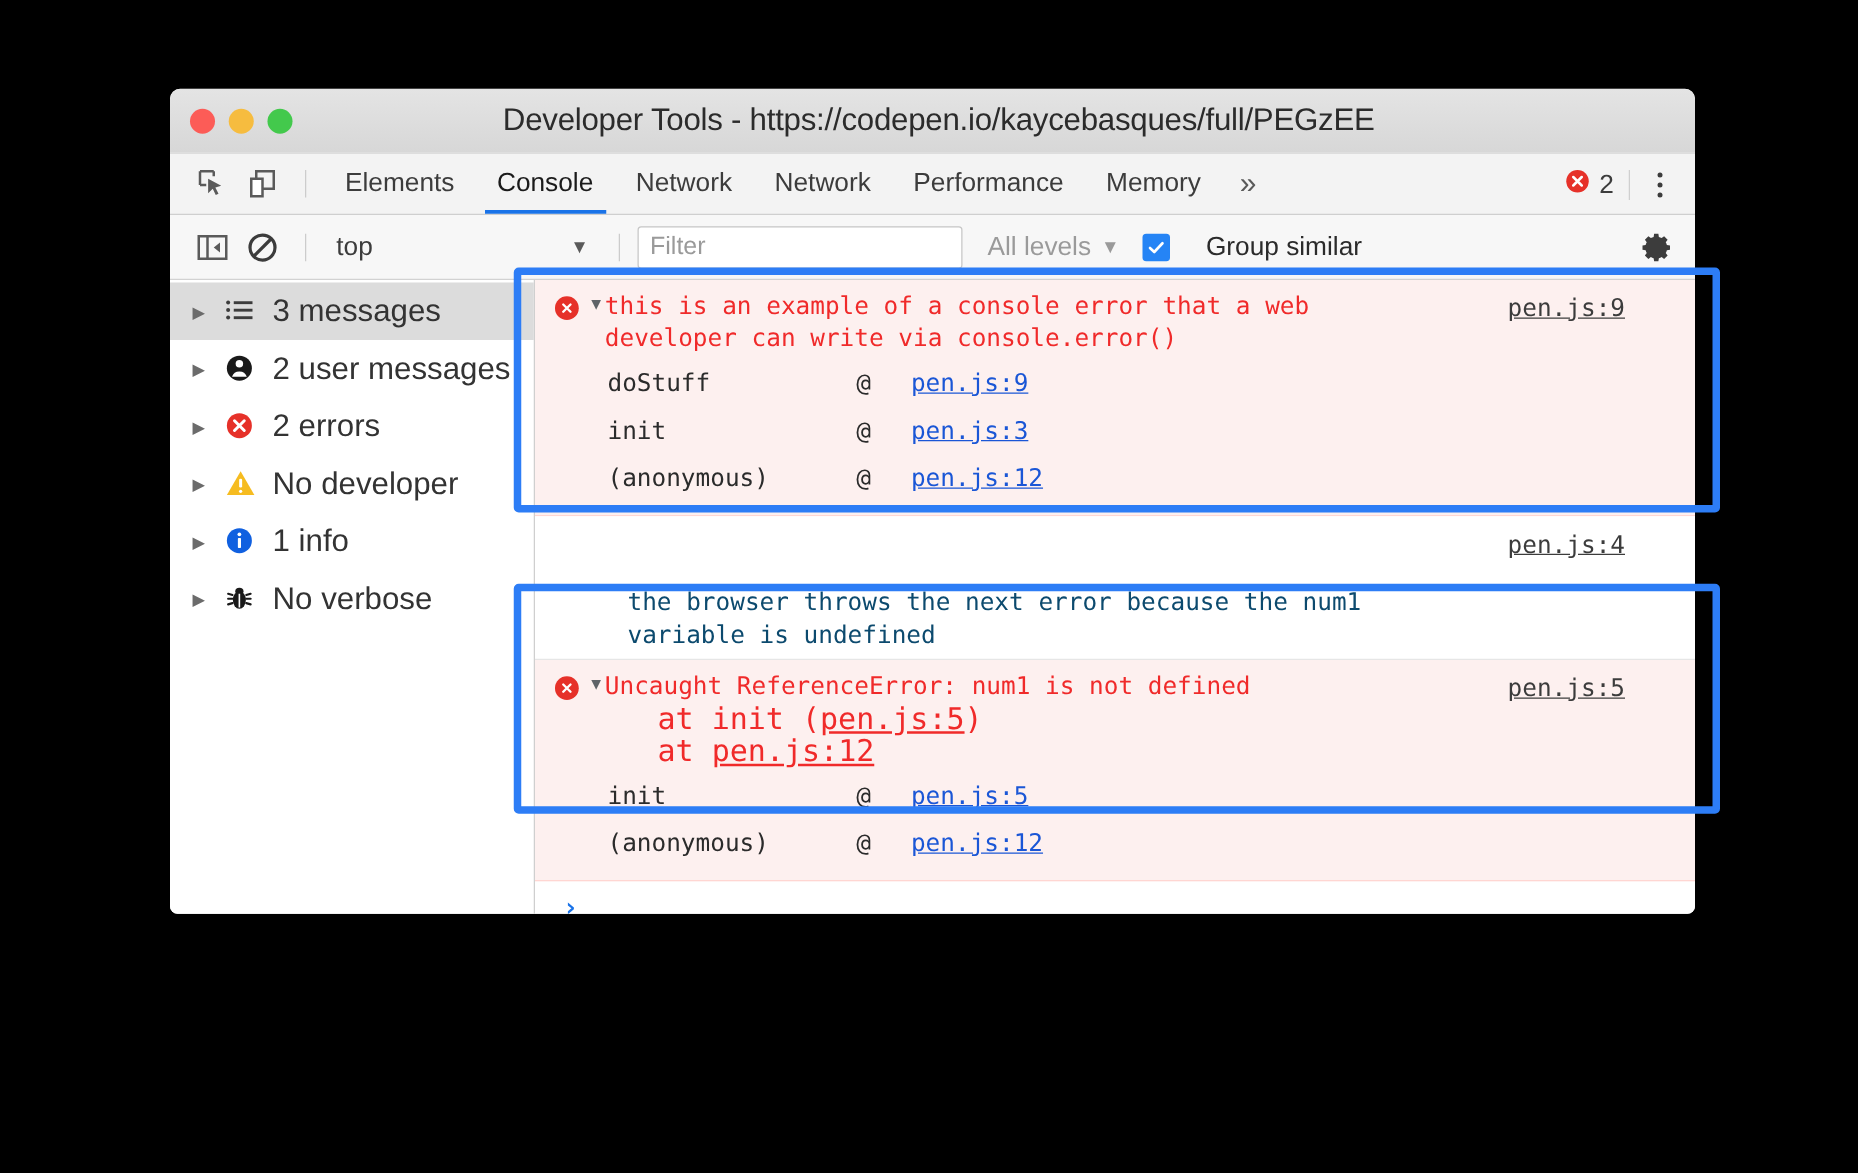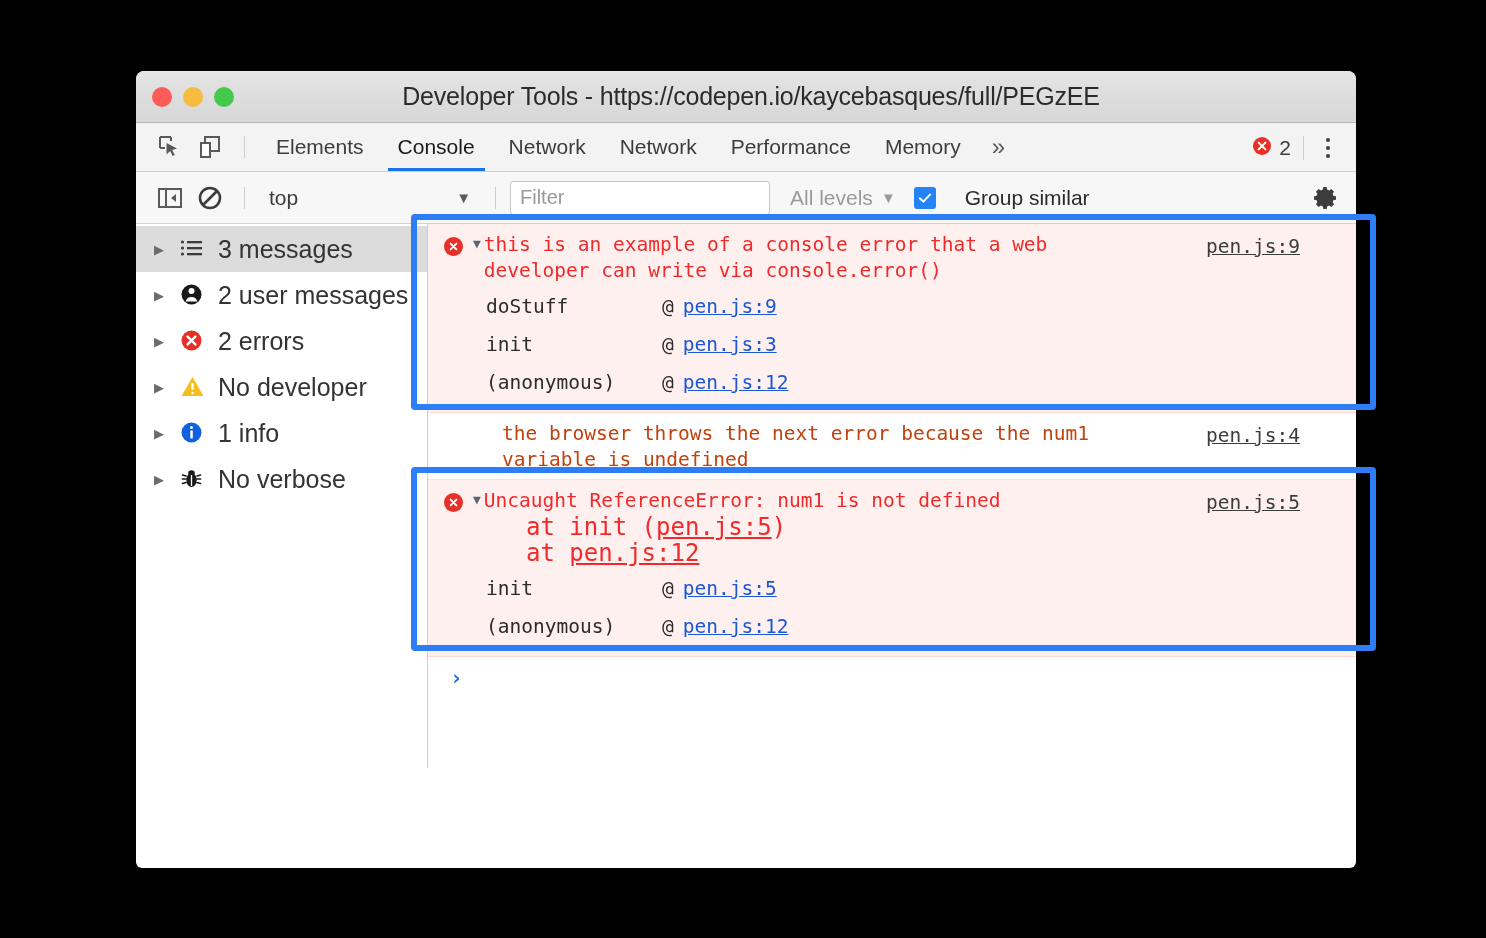--- a/index.html
+++ b/index.html
@@ -7,21 +7,21 @@
     width: 1486px; height: 938px;
     background: #000;
     font-family: "Liberation Sans", sans-serif;
     overflow: hidden;
   }
 
   
   .window {
     position: absolute;
     left: 136px; top: 71px;
-    width: 1220px; height: 797px;
+    width: 1220px; height: 660px;
     background: #ffffff;
     border-radius: 8px 8px 6px 6px;
     box-shadow: 0 6px 22px rgba(0,0,0,0.55);
     overflow: hidden;
   }
 
   
   .titlebar {
     position: relative;
     height: 52px;
@@ -188,34 +188,34 @@
     color: #5f6368; font-size: 13px;
     margin: 4px 0 0 10px; flex: 0 0 auto; cursor: pointer;
   }
   .msg-text {
     font-size: 19.5px; line-height: 26px;
     padding-left: 3px;
     flex: 1;
     white-space: pre-wrap;
   }
   .msg-text.red { color: #f02a2a; }
-  .msg-text.plain { color: #c2410c; }
+  .msg-text.plain { color: #0c4a6e; margin-top: 48px; }
   .src-link {
     position: absolute; right: 56px; top: 5px;
     font-size: 19.5px; color: #3c3c3c;
     text-decoration: underline;
     cursor: pointer;
     font-family: "DejaVu Sans Mono", monospace;
   }
   .msg.info .msg-text { padding-left: 58px; }
   .stack { padding: 4px 0 4px 0; }
   .frame {
     display: flex; align-items: center;
     font-size: 19.5px; line-height: 38px;
-    padding-left: 58px; color: #2b2b2b;
+    padding-left: 58px; color: #2b2b2b; gap: 23px;
   }
   .frame .fn { display: inline-block; width: 176px; white-space: pre; }
   .frame .at { margin-right: 9px; }
   .frame a, .bluelink {
     color: #1a56d6; text-decoration: underline; cursor: pointer;
   }
   .inner-stack {
     font-size: 24px; line-height: 26px;
     color: #f02a2a; padding-left: 98px; white-space: pre;
   }

